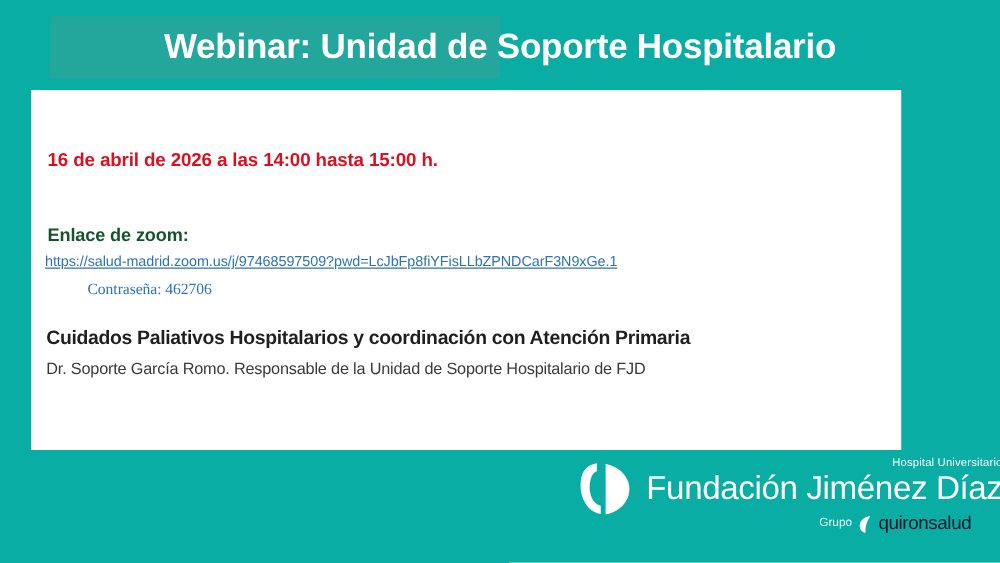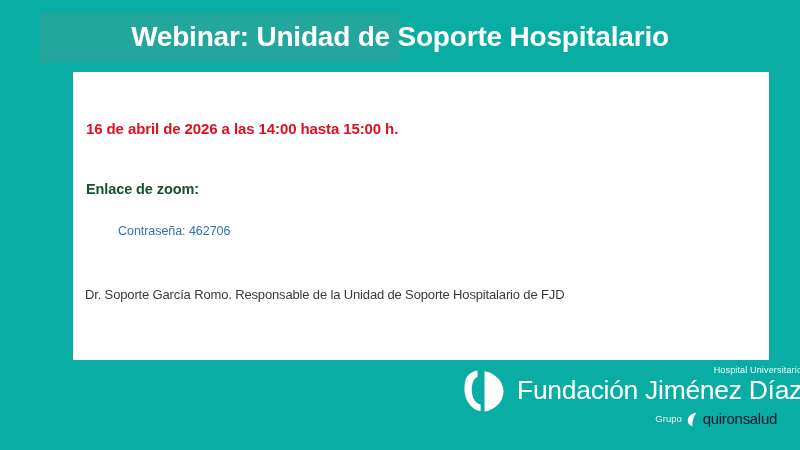--- a/index.html
+++ b/index.html
@@ -54,21 +54,20 @@
   }
 
   
   .card {
     position: absolute;
     left: 25px;
     top: 72px;
     width: 696px;
     height: 288px;
     background: #ffffff;
-    margin-left: 48px;
   }
 
   .date-line {
     position: absolute;
     left: 13px;
     top: 48px;
     color: #dd1021;
     font-size: 15px;
     font-weight: bold;
     letter-spacing: -0.1px;
@@ -99,20 +98,21 @@
   }
 
   .zoom-pass {
     position: absolute;
     left: 45px;
     top: 152px;
     color: #2e74b5;
     font-size: 12.5px;
     letter-spacing: -0.05px;
     white-space: nowrap;
+    font-family: Liberation Serif, serif;
   }
 
   .session-title {
     position: absolute;
     left: 12px;
     top: 190px;
     color: #1f1f1f;
     font-size: 15.5px;
     font-weight: bold;
     letter-spacing: -0.25px;
@@ -208,23 +208,25 @@
     <div class="title-highlight"></div>
     <div class="poster-title">Webinar: Unidad de Soporte Hospitalario</div>
   </div>
 
   <div class="card">
 
     <div class="date-line">16 de abril de 2026 a las 14:00 hasta 15:00 h.</div>
 
     <div class="zoom-label">Enlace de zoom:</div>
 
+    <a class="zoom-url" href="#">https://salud-madrid.zoom.us/j/97468597509?pwd=LcJbFp8fiYFisLLbZPNDCarF3N9xGe.1</a>
 
     <div class="zoom-pass">Contraseña: 462706</div>
 
+    <div class="session-title">Cuidados Paliativos Hospitalarios y coordinación con Atención Primaria</div>
 
     <div class="session-speaker">Dr. Soporte García Romo. Responsable de la Unidad de Soporte Hospitalario de FJD</div>
 
   </div>
 
   <div class="logo-block">
 
     <div class="logo-mark">
       <svg width="58" height="46" viewBox="0 0 58 46" xmlns="http://www.w3.org/2000/svg">
 

